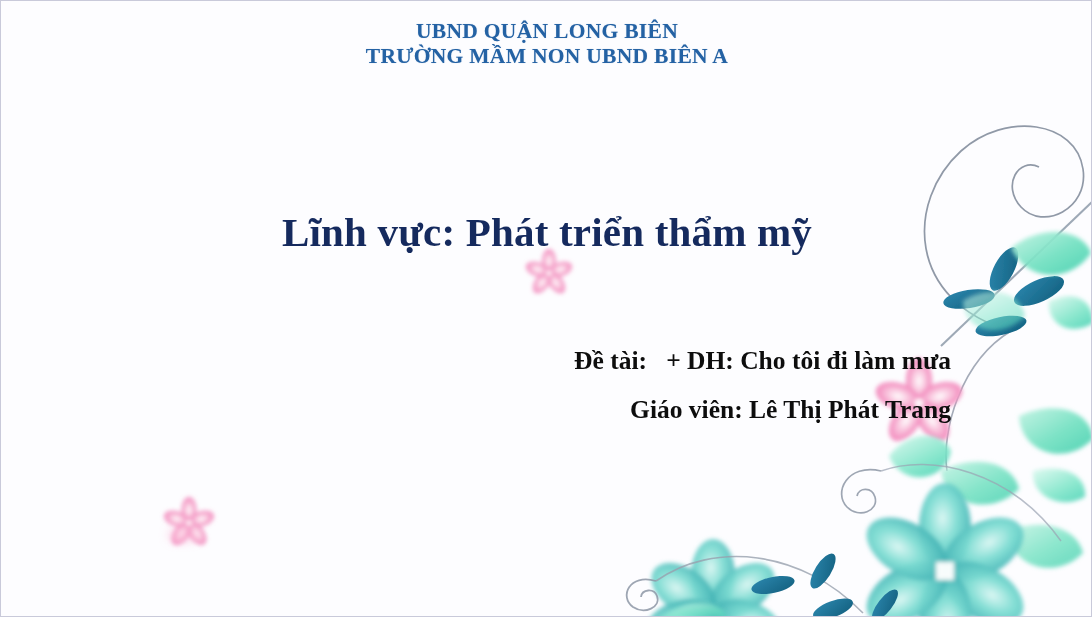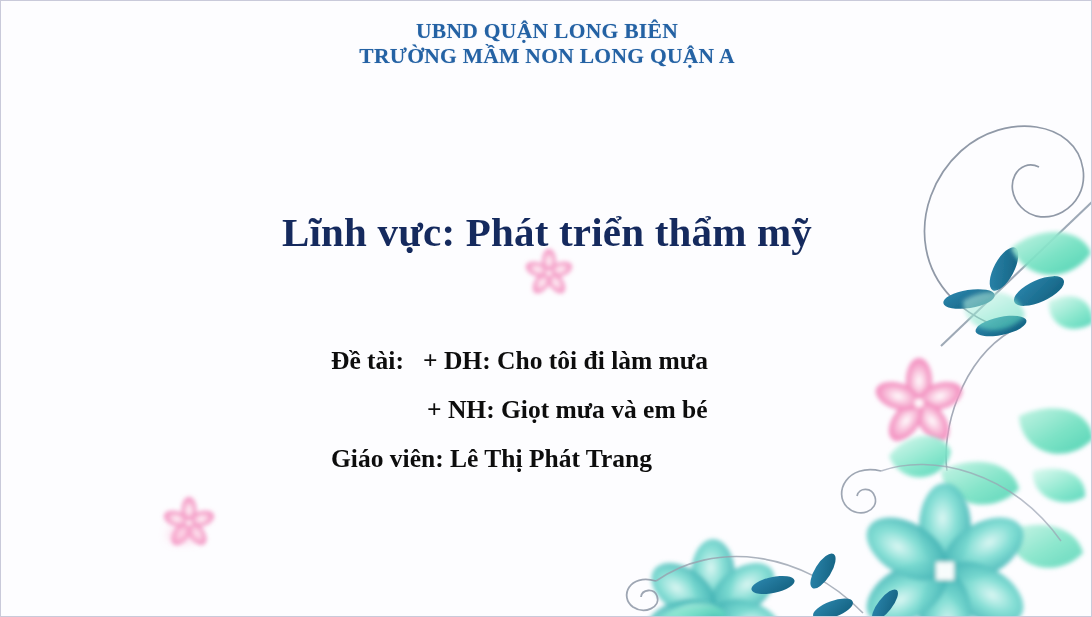--- a/index.html
+++ b/index.html
@@ -73,21 +73,21 @@
   .info-block {
     position: absolute;
     top: 336px;
     left: 330px;
     width: 620px;
     color: #0d0d0d;
     font-weight: bold;
     font-size: 25.5px;
     line-height: 1.92;
   }
-  .info-line { display: block; white-space: pre; }
+  .info-line { display: block; white-space: pre; text-align: right; }
   .info-line.indent { padding-left: 96px; }
 </style>
 </head>
 <body>
 
 <div id="slide">
 
   <svg id="decor" viewBox="0 0 1092 617" xmlns="http://www.w3.org/2000/svg">
     <defs>
       <radialGradient id="pinkG" cx="50%" cy="50%" r="55%">
@@ -246,25 +246,24 @@
 
     <g filter="url(#softer)">
       <ellipse cx="182" cy="534" rx="16" ry="9" fill="#f9a8ce" opacity="0.35"></ellipse>
     </g>
   </svg>
 
   <div id="content">
 
     <div class="header-block">
       <span class="header-line">UBND QUẬN LONG BIÊN</span>
-      <span class="header-line">TRƯỜNG MẦM NON LONG QUẬN A</span>
+      <span class="header-line">TRƯỜNG MẦM NON UBND BIÊN A</span>
     </div>
 
     <div class="main-title">Lĩnh vực: Phát triển thẩm mỹ</div>
 
     <div class="info-block">
       <span class="info-line">Đề tài:   + DH: Cho tôi đi làm mưa</span>
-      <span class="info-line indent">+ NH: Giọt mưa và em bé</span>
       <span class="info-line">Giáo viên: Lê Thị Phát Trang</span>
     </div>
 
   </div>
 </div>
 
 </body></html>

